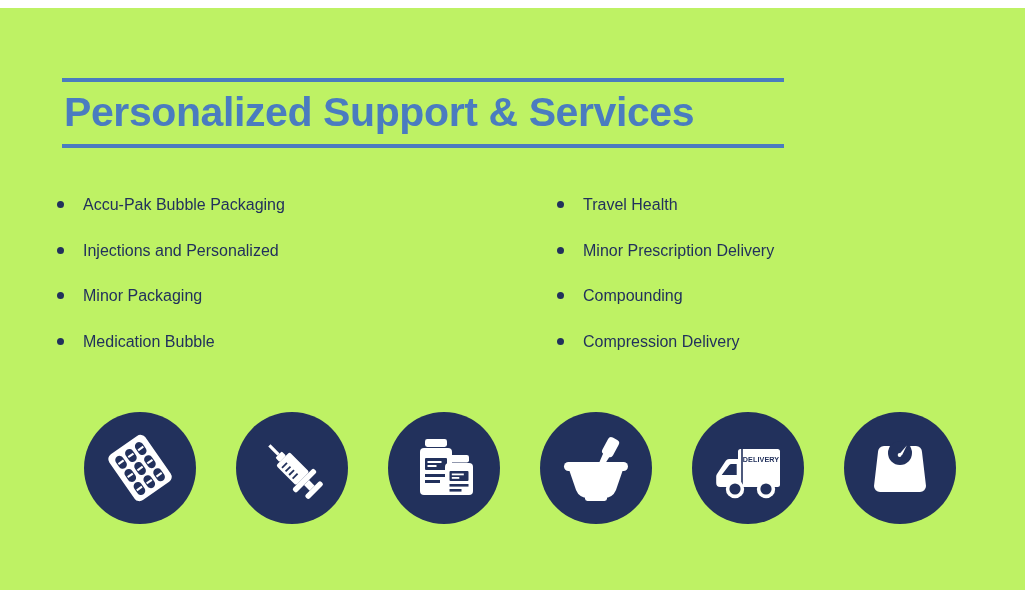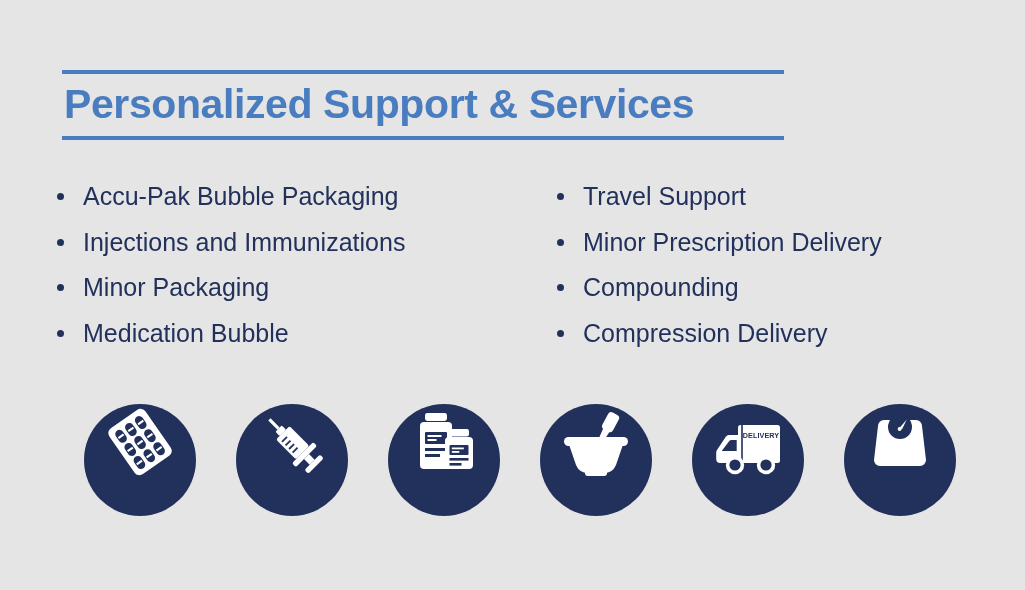--- a/index.html
+++ b/index.html
@@ -13,21 +13,22 @@
     height: 590px;
     position: relative;
     overflow: hidden;
     font-family: "Liberation Sans", sans-serif;
     -webkit-font-smoothing: antialiased;
   }
 
   .slide {
     position: absolute;
     inset: 0;
-    background: #e5e5e5;
+    background: #bef264;
+    margin-top: 8px;
   }
 
   
   .heading-block {
     position: absolute;
     left: 62px;
     top: 70px;
     width: 722px;
   }
   .rule {
@@ -65,21 +66,21 @@
   ul.bullets {
     list-style: none;
     margin: 0;
     padding: 0;
   }
   ul.bullets li {
     position: relative;
     padding-left: 31px;
     margin-bottom: 12.5px;
     font-family: "Liberation Sans", sans-serif;
-    font-size: 25px;
+    font-size: 16px;
     line-height: 33px;
     color: #22315C;
     white-space: nowrap;
   }
   ul.bullets li .dot {
     position: absolute;
     left: 5px;
     top: 13px;
     width: 7px;
     height: 7px;
@@ -96,21 +97,21 @@
     height: 112px;
   }
   .icon-badge {
     position: absolute;
     top: 0;
     width: 112px;
     height: 112px;
     border-radius: 50%;
     background: #22315C;
     display: flex;
-    align-items: flex-start;
+    align-items: center;
     justify-content: center;
   }
   .icon-badge svg { display: block; }
 </style>
 </head>
 <body>
 
 <div class="slide">
 
   <div class="heading-block">
@@ -122,38 +123,38 @@
   <div class="lists">
 
     <div class="list-col col-left">
       <ul class="bullets">
         <li>
           <span class="dot"></span>
           <span>Accu-Pak Bubble Packaging</span>
         </li>
         <li>
           <span class="dot"></span>
-          <span>Injections and Immunizations</span>
+          <span>Injections and Personalized</span>
         </li>
         <li>
           <span class="dot"></span>
           <span>Minor Packaging</span>
         </li>
         <li>
           <span class="dot"></span>
           <span>Medication Bubble</span>
         </li>
       </ul>
     </div>
 
     <div class="list-col col-right">
       <ul class="bullets">
         <li>
           <span class="dot"></span>
-          <span>Travel Support</span>
+          <span>Travel Health</span>
         </li>
         <li>
           <span class="dot"></span>
           <span>Minor Prescription Delivery</span>
         </li>
         <li>
           <span class="dot"></span>
           <span>Compounding</span>
         </li>
         <li>

